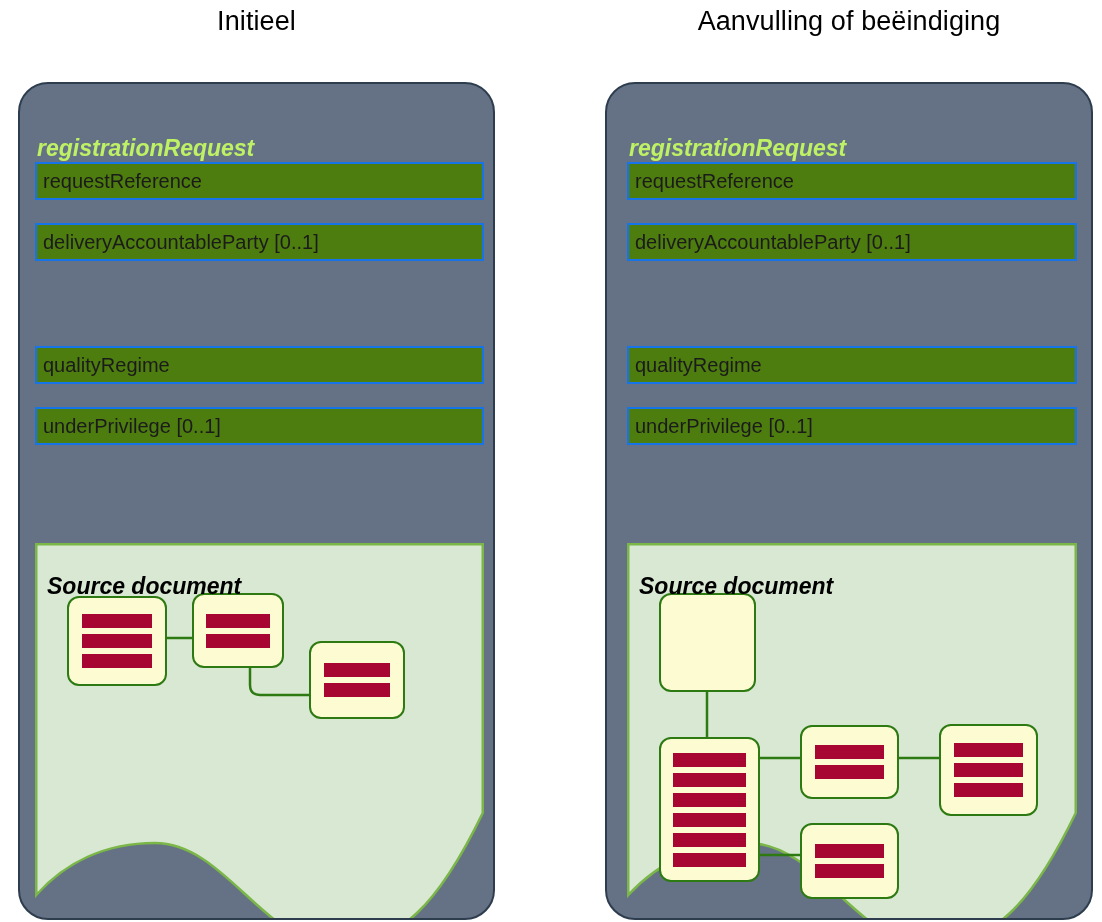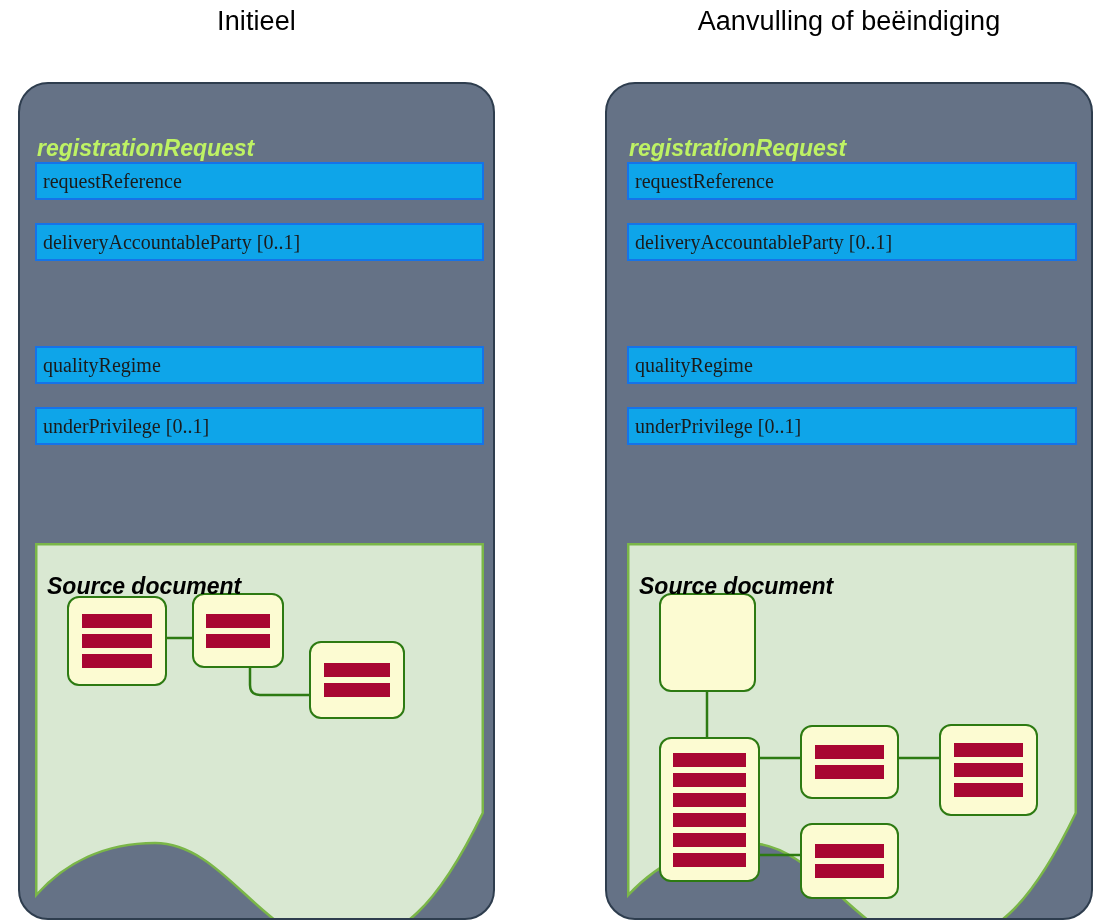--- a/index.html
+++ b/index.html
@@ -59,26 +59,26 @@
     white-space: nowrap;
     margin-top: 29px;
   }
   #panel-left  .panel-title { left: 17px; }
   #panel-right .panel-title { left: 22px; }
 
   
   .field {
     position: absolute;
     box-sizing: border-box;
-    background: #0ea5e9;
+    background: #4d7c0f;
     border: 2px solid #1673e8;
     height: 38px;
     line-height: 34px;
     padding-left: 6px;
-    font-family: Liberation Serif, serif;
+    font-family: Liberation Sans, sans-serif;
     font-size: 20px;
     color: #1b1b1b;
     white-space: nowrap;
     overflow: hidden;
   }
   #panel-left  .field { left: 15px; width: 449px; }
   #panel-right .field { left: 20px; width: 450px; }
 
   
   .srcdoc {

